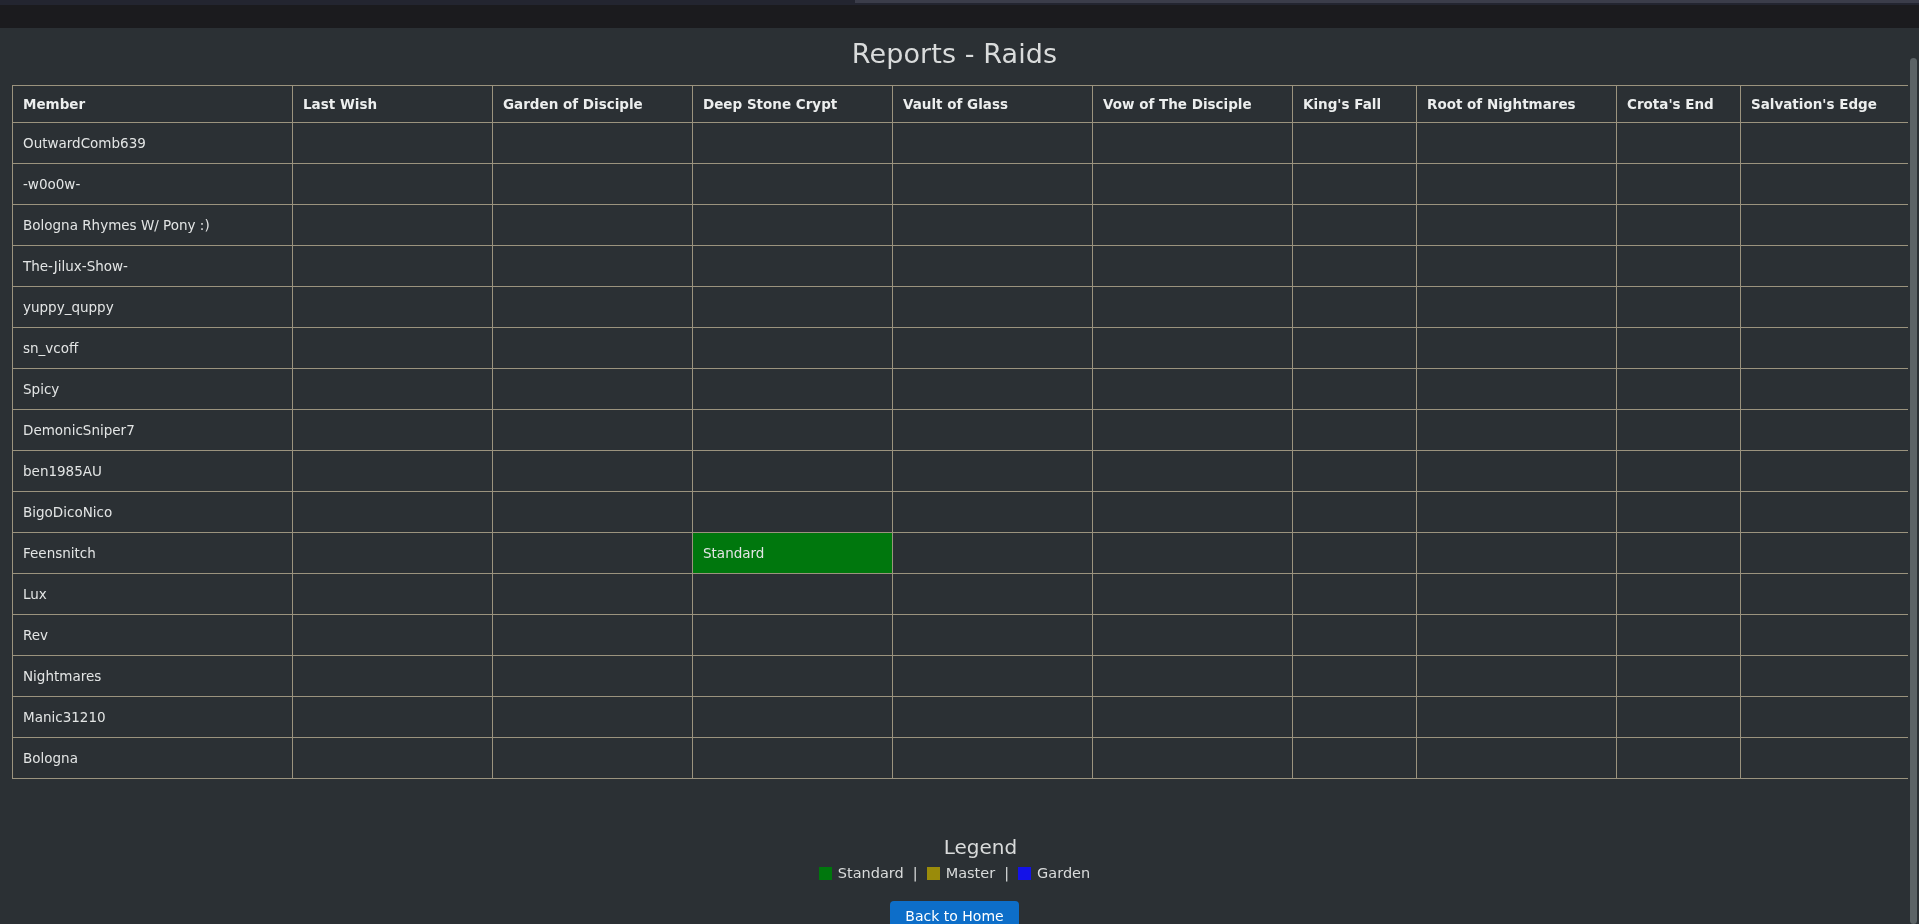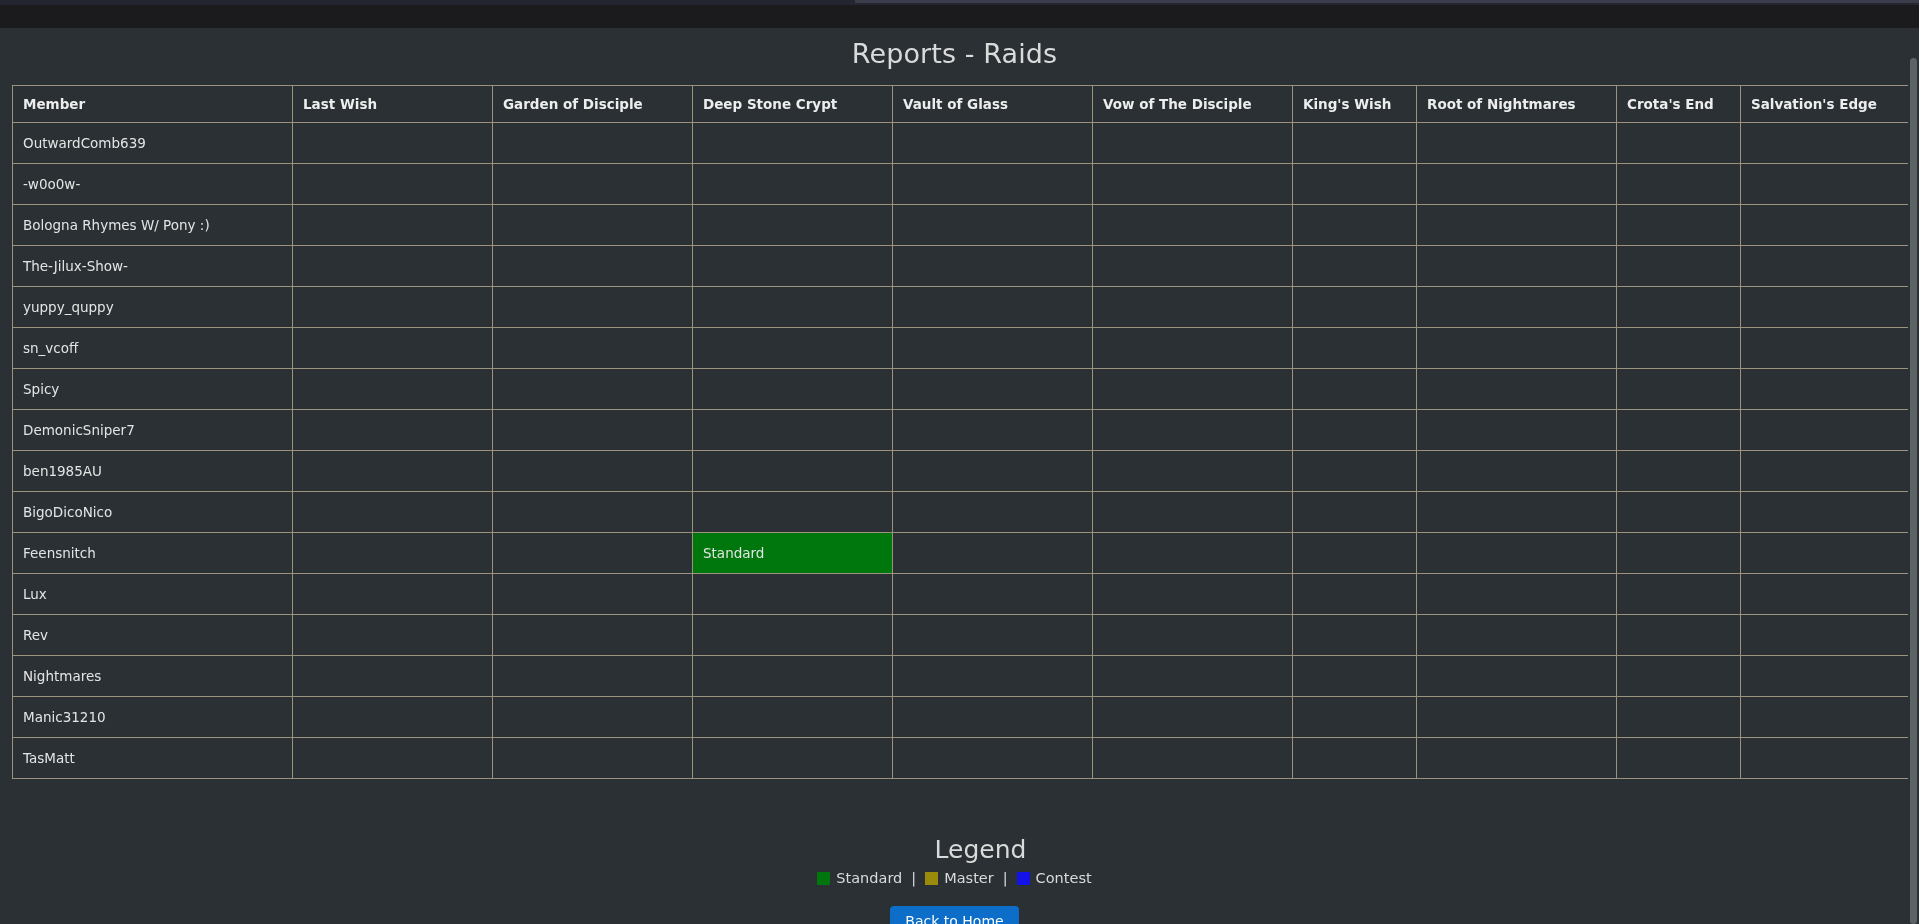--- a/index.html
+++ b/index.html
@@ -85,21 +85,21 @@
     color: #ffffff;
     font-size: 13.5px;
   }
 
   
   .legend {
     margin-top: 56px;
     text-align: center;
   }
   .legend-title {
-    font-size: 25px;
+    font-size: 20px;
     color: #d9dbdb;
     font-weight: 400;
     margin: 0 0 6px 16px;
     padding-left: 36px;
   }
   .legend-items {
     font-size: 14.5px;
     color: #d9dbdb;
     display: flex;
     justify-content: center;
@@ -174,21 +174,21 @@
             <col class="c-raid-w">
         </colgroup>
         <thead>
           <tr id="hdr-row">
               <th>Member</th>
               <th>Last Wish</th>
               <th>Garden of Disciple</th>
               <th>Deep Stone Crypt</th>
               <th>Vault of Glass</th>
               <th>Vow of The Disciple</th>
-              <th>King's Wish</th>
+              <th>King's Fall</th>
               <th>Root of Nightmares</th>
               <th>Crota's End</th>
               <th>Salvation's Edge</th>
             </tr>
         </thead>
         <tbody id="tbl-body">
             <tr>
               <td class="member">OutwardComb639</td>
               <td></td>
               <td></td>
@@ -362,21 +362,21 @@
               <td></td>
               <td></td>
               <td></td>
               <td></td>
               <td></td>
               <td></td>
               <td></td>
               <td></td>
             </tr>
             <tr>
-              <td class="member">TasMatt</td>
+              <td class="member">Bologna</td>
               <td></td>
               <td></td>
               <td></td>
               <td></td>
               <td></td>
               <td></td>
               <td></td>
               <td></td>
               <td></td>
             </tr>
@@ -392,21 +392,21 @@
             <span>Standard</span>
           </span>
           <span class="legend-sep">|</span>
           <span class="legend-entry">
             <span class="swatch sw-master"></span>
             <span>Master</span>
           </span>
           <span class="legend-sep">|</span>
           <span class="legend-entry">
             <span class="swatch sw-contest"></span>
-            <span>Contest</span>
+            <span>Garden</span>
           </span>
         </div>
     </div>
 
     <div class="btn-row">
       <button class="btn-home">Back to Home</button>
     </div>
 
   </div>
 

